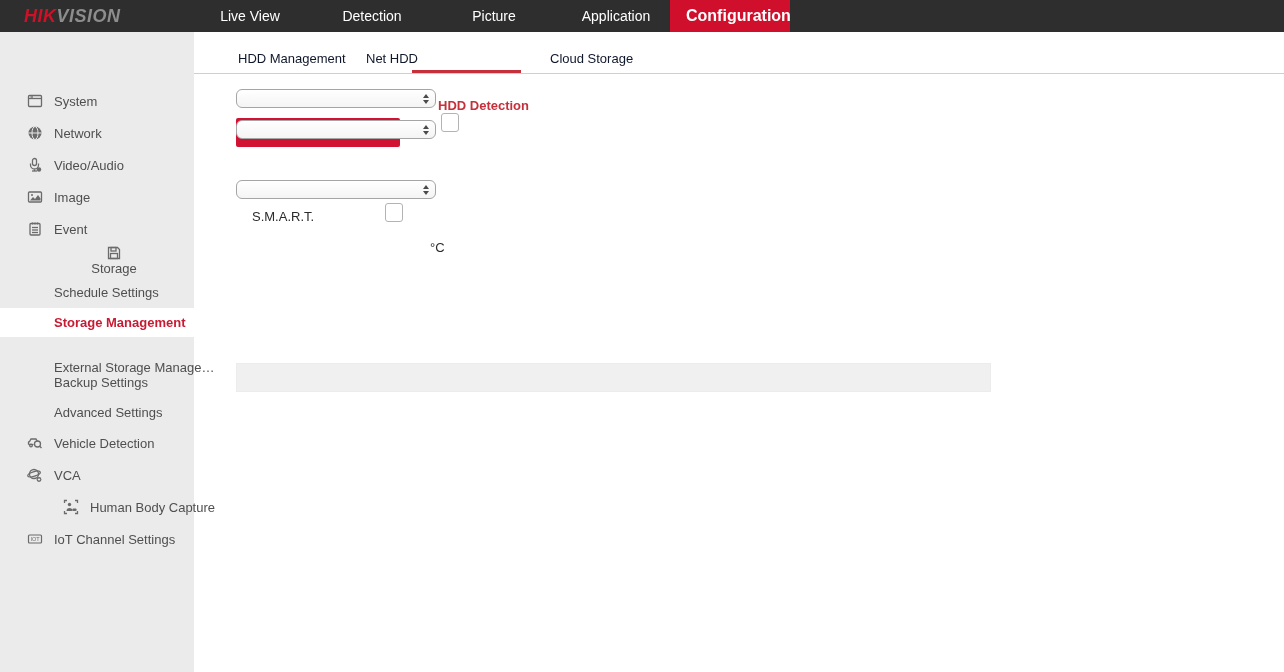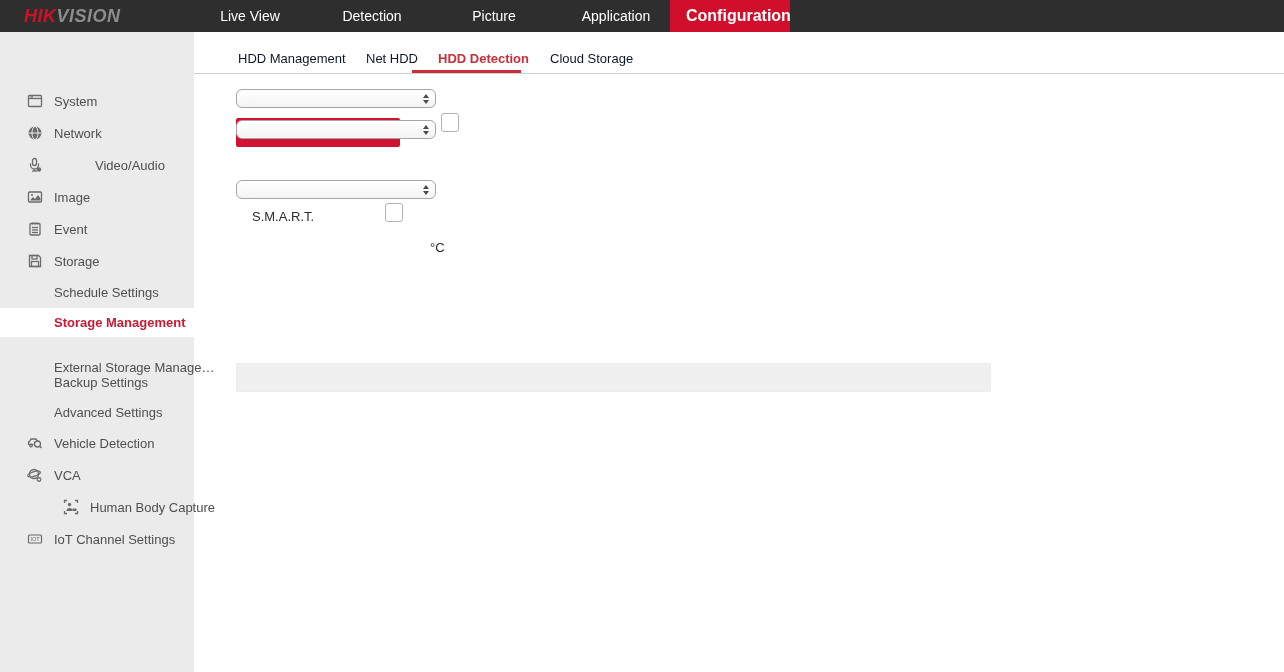--- a/index.html
+++ b/index.html
@@ -25,21 +25,21 @@
   .side-row { left:0; width:212px; display:flex; align-items:center; color:#4f4f4f; font-size:13px; cursor:pointer;text-align:center; }
   .side-row .icon-box { width:16px; height:16px; margin-left:11px; margin-right:11px; flex:0 0 16px; display:flex; align-items:center; justify-content:center; }
   .side-row .lbl { white-space:nowrap; }
   .side-row.sub .lbl { margin-left:38px; }
   .side-row.selected { background:#ffffff; }
   .side-row.selected .lbl { color:#c81a33; font-weight:bold; }
 
   
   .content { left:194px; top:32px; width:1090px; height:640px; background:#fff; }
   .tab { top:19px; height:16px; line-height:16px; font-size:13px; color:#0f172a; white-space:nowrap; cursor:pointer; }
-  .tab.active { color:#c5303a; font-weight:bold; }
+  .tab.active { color:#c5303a; font-weight:bold;margin-top:47px; }
   .tab-underline { left:218px; top:38px; width:109px; height:3px; background:#c5303a; }
   .tab-border { left:0; top:41px; width:1090px; height:1px; background:#cfcfcf; }
 
   .mac-select {
     width:200px; height:19px;
     background:linear-gradient(#ffffff,#f4f4f4);
     border:1px solid #a5a5a5;
     border-radius:6px;
     cursor:pointer;
   }
@@ -95,21 +95,21 @@
     <span class="icon-box">
       <svg width="16" height="16" viewBox="0 0 16 16">
         <circle cx="8" cy="8" r="6.5" fill="#6b6b6b"></circle>
         <ellipse cx="8" cy="8" rx="3" ry="6.5" fill="none" stroke="#ebebeb" stroke-width="1"></ellipse>
         <line x1="1.5" y1="8" x2="14.5" y2="8" stroke="#ebebeb" stroke-width="1"></line>
       </svg>
     </span>
     <span class="lbl">Network</span>
   </div>
 
-  <div class="abs side-row" style="top:117px; height:32px;gap:41px;">
+  <div class="abs side-row" style="top:117px; height:32px;">
     <span class="icon-box">
       <svg width="16" height="16" viewBox="0 0 16 16" fill="none" stroke="#6b6b6b" stroke-width="1.3">
         <rect x="5.5" y="1.5" width="4" height="7" rx="2"></rect>
         <path d="M3.5 6.5 v1.5 a4 4 0 0 0 8 0 V6.5"></path>
         <line x1="7.5" y1="12.5" x2="7.5" y2="14"></line>
         <line x1="5" y1="14" x2="10" y2="14"></line>
         <circle cx="12" cy="12.5" r="2.2" fill="#6b6b6b" stroke="none"></circle>
       </svg>
     </span>
     <span class="lbl">Video/Audio</span>
@@ -134,21 +134,21 @@
         <line x1="8" y1="1.5" x2="8" y2="3.5"></line>
         <line x1="10.5" y1="1.5" x2="10.5" y2="3.5"></line>
         <line x1="5" y1="6.5" x2="11" y2="6.5"></line>
         <line x1="5" y1="9" x2="11" y2="9"></line>
         <line x1="5" y1="11.5" x2="11" y2="11.5"></line>
       </svg>
     </span>
     <span class="lbl">Event</span>
   </div>
 
-  <div class="abs side-row" style="top:213px; height:32px;">
+  <div class="abs side-row" style="top:213px; height:32px;flex-direction:column;">
     <span class="icon-box">
       <svg width="16" height="16" viewBox="0 0 16 16" fill="none" stroke="#6b6b6b" stroke-width="1.3">
         <path d="M2.5 2.5 h9 l2 2 v9 h-11 z"></path>
         <rect x="5" y="2.5" width="5" height="3.5"></rect>
         <rect x="4.5" y="8.5" width="7" height="5"></rect>
       </svg>
     </span>
     <span class="lbl">Storage</span>
   </div>
 

